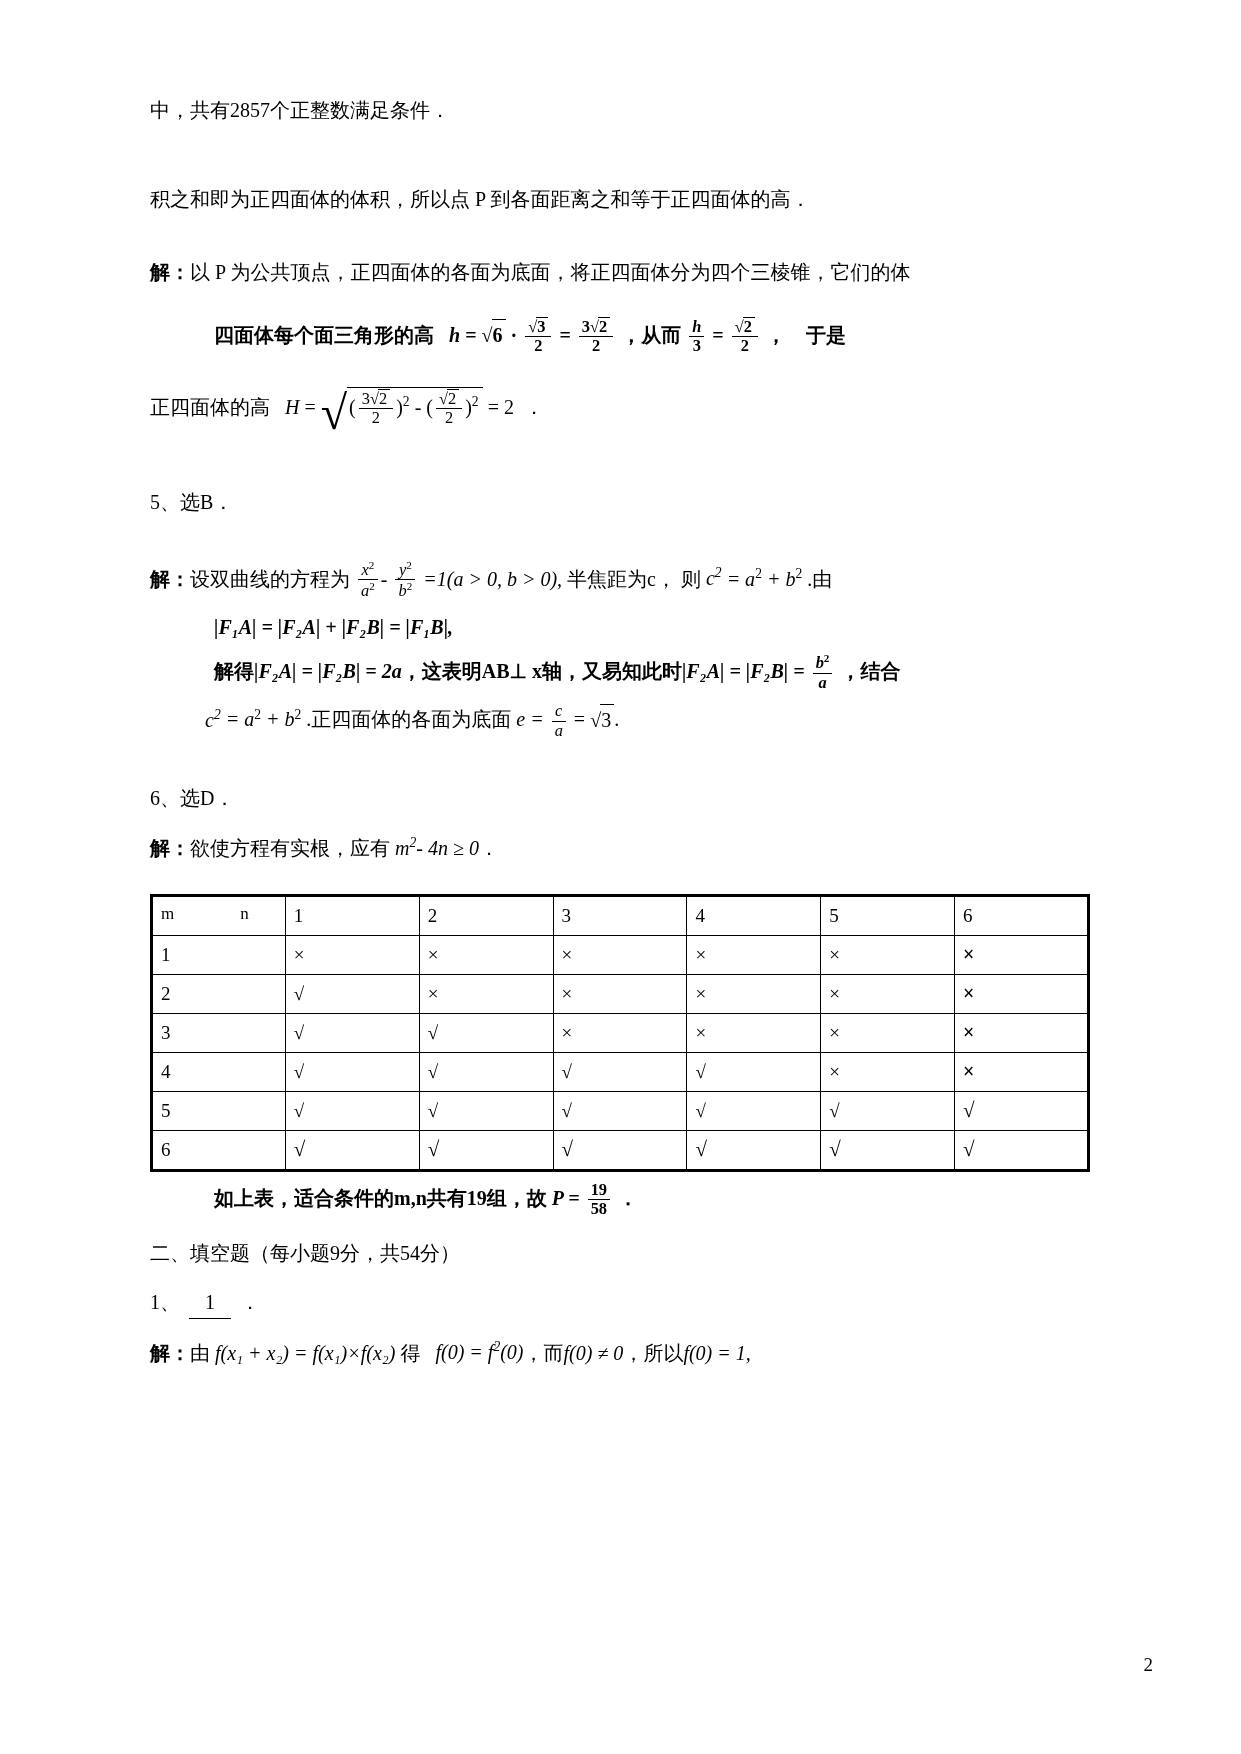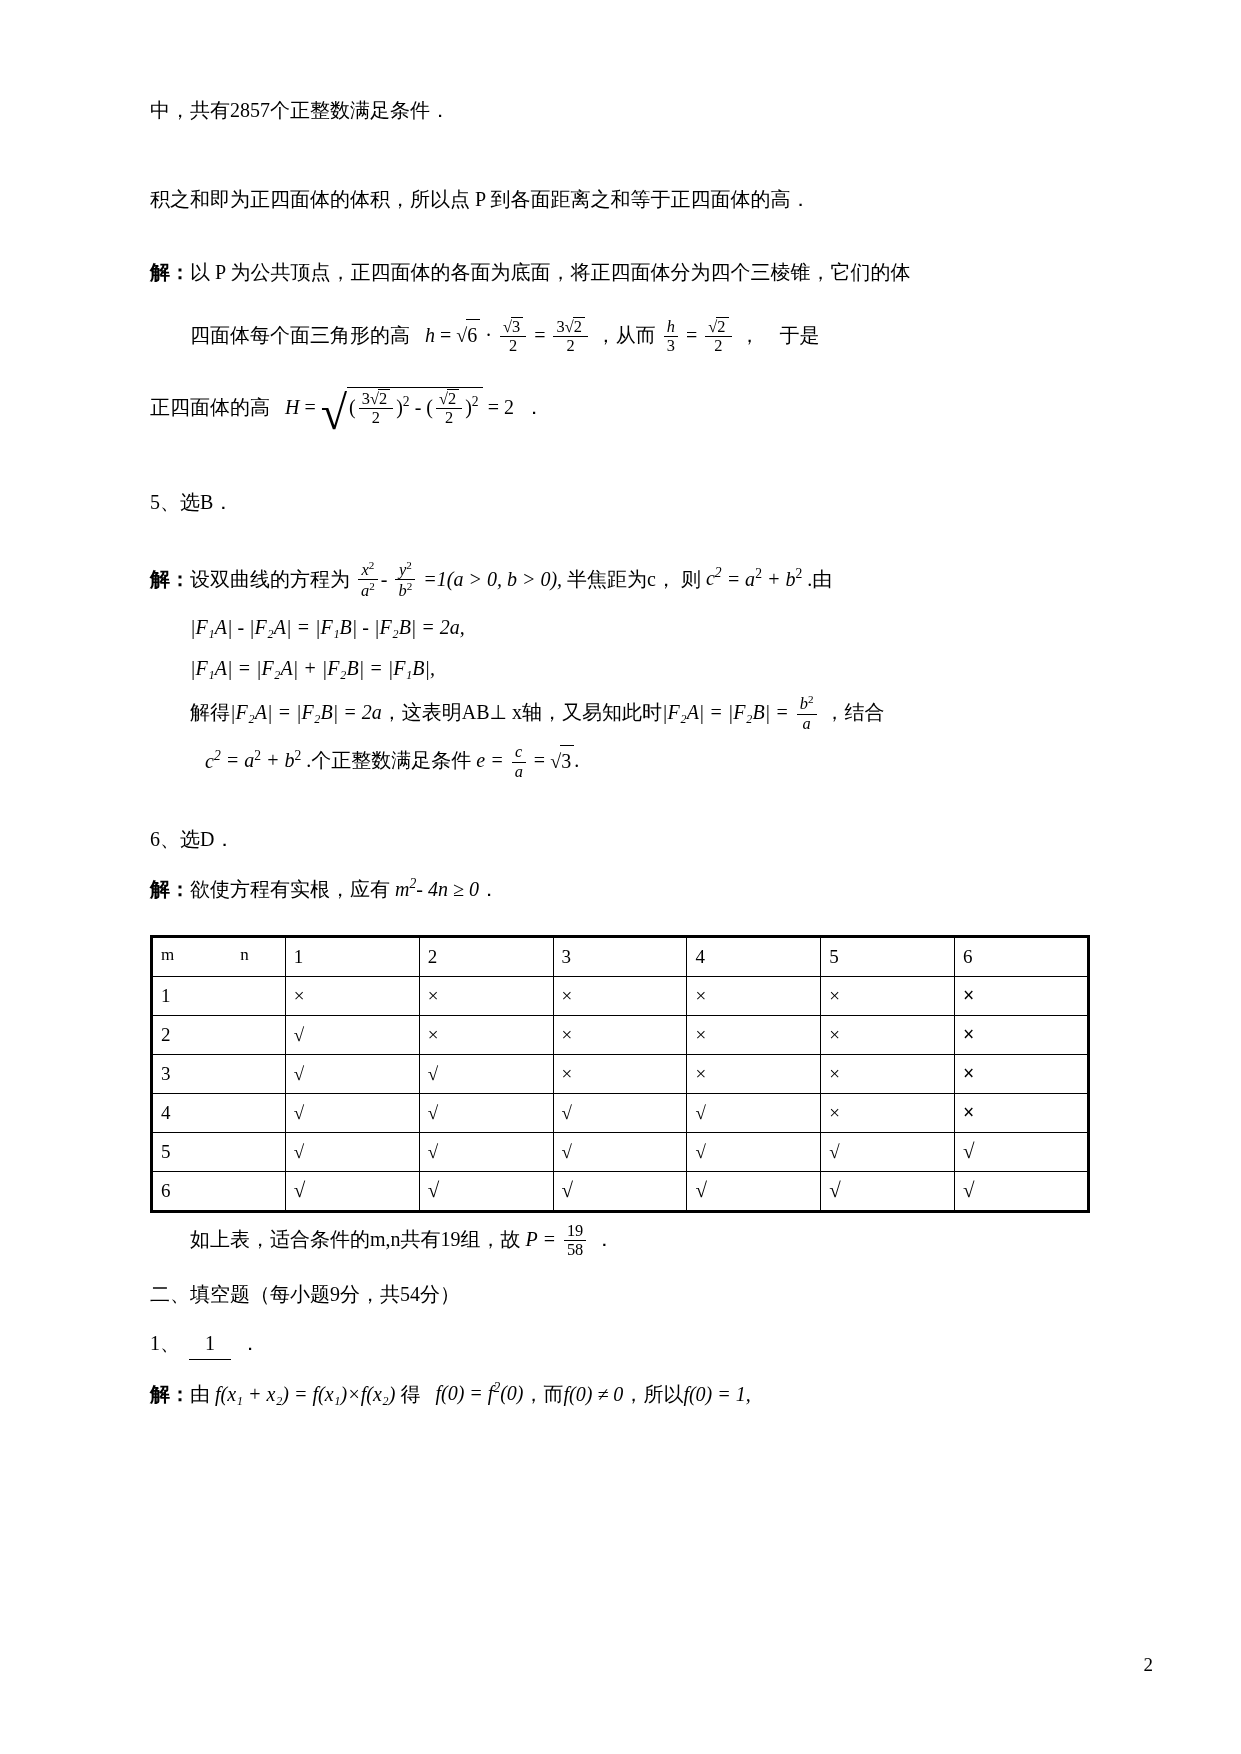--- a/index.html
+++ b/index.html
@@ -21,21 +21,21 @@
     left: 150px;
     top: 95px;
     width: 940px;
   }
   .line {
     font-size: 20px;
     line-height: 1.55;
     margin: 0 0 30px 0;
     white-space: nowrap;
   }
-  .indent { margin-left: 40px; }
+  .indent { margin-left: 64px; font-weight: bold; }
   .indent2 { margin-left: 55px; }
   .bold { font-weight: bold; }
   .gap-lg { margin-bottom: 58px; }
   .gap-md { margin-bottom: 42px; }
   .gap-sm { margin-bottom: 18px; }
   .tight { margin-bottom: 10px; }
 
   
   .it { font-family: "Liberation Serif", serif; font-style: italic; }
   .frac {
@@ -184,42 +184,39 @@
       </span>
       <span class="it">=1(a &gt; 0, b &gt; 0),</span>
       <span>半焦距为c，</span>
       <span>则</span>
       <span class="it"><span>c</span><span class="sup">2</span></span>
       <span class="it">= a</span><span class="sup">2</span>
       <span class="it">+ b</span><span class="sup">2</span>
       <span>.由</span>
     </p>
 
-    <p class="line indent tight">
-      <span class="it">|F₁A| - |F₂A| = |F₁B| - |F₂B| = 2a,</span>
-    </p>
 
     <p class="line indent tight">
       <span class="it">|F₁A| = |F₂A| + |F₂B| = |F₁B|,</span>
     </p>
 
     <p class="line indent tight">
       <span>解得</span><span class="it">|F₂A| = |F₂B| = 2a</span><span>，这表明AB⊥ x轴，又易知此时</span><span class="it">|F₂A| = |F₂B| =</span>
       <span class="frac">
         <span class="num"><span class="it">b</span><span class="sup">2</span></span>
         <span class="den it">a</span>
       </span>
       <span>，结合</span>
     </p>
 
     <p class="line indent2 gap-md">
       <span class="it"><span>c</span><span class="sup">2</span></span>
       <span class="it">= a</span><span class="sup">2</span>
       <span class="it">+ b</span><span class="sup">2</span>
-      <span>.个正整数满足条件</span>
+      <span>.正四面体的各面为底面</span>
       <span class="it">e =</span>
       <span class="frac">
         <span class="num it">c</span>
         <span class="den it">a</span>
       </span>
       = <span class="radical">√<span class="sqrt">3</span></span><span>.</span>
     </p>
 
     <p class="line gap-sm">6、选D．</p>
 

